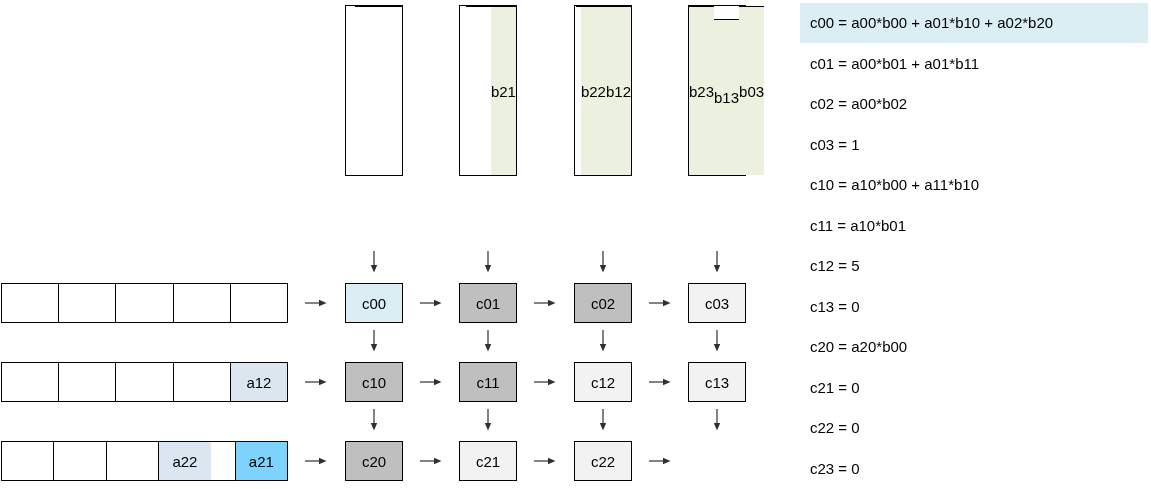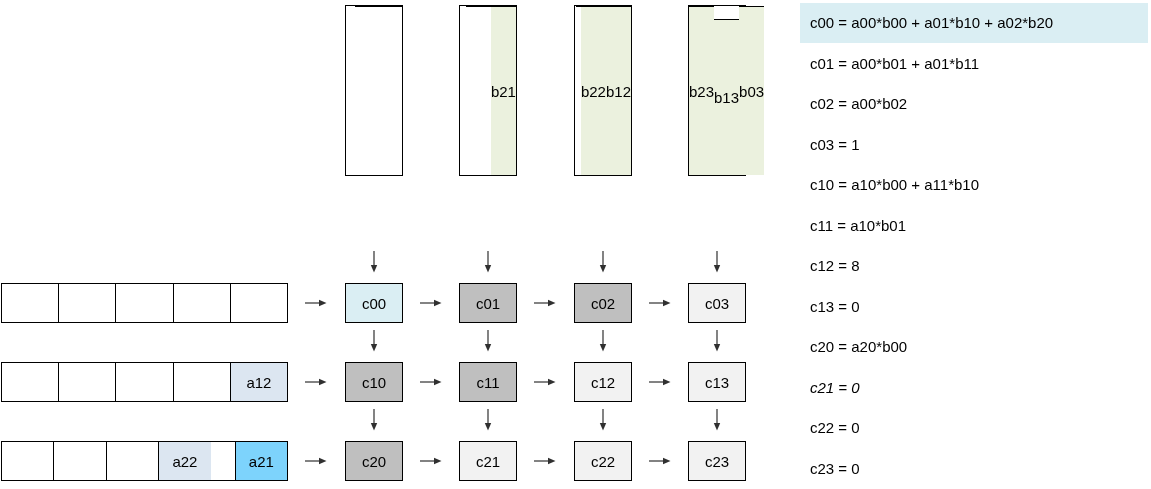--- a/index.html
+++ b/index.html
@@ -144,21 +144,20 @@
   <div class="ccell" style="left: 459px; top: 283px; background-color: rgb(191, 191, 191);">c01</div>
   <div class="ccell" style="left: 574px; top: 283px; background-color: rgb(191, 191, 191);">c02</div>
   <div class="ccell" style="left: 688px; top: 283px; background-color: rgb(242, 242, 242);">c03</div>
   <div class="ccell" style="left: 345px; top: 362px; background-color: rgb(191, 191, 191);">c10</div>
   <div class="ccell" style="left: 459px; top: 362px; background-color: rgb(191, 191, 191);">c11</div>
   <div class="ccell" style="left: 574px; top: 362px; background-color: rgb(242, 242, 242);">c12</div>
   <div class="ccell" style="left: 688px; top: 362px; background-color: rgb(242, 242, 242);">c13</div>
   <div class="ccell" style="left: 345px; top: 441px; background-color: rgb(191, 191, 191);">c20</div>
   <div class="ccell" style="left: 459px; top: 441px; background-color: rgb(242, 242, 242);">c21</div>
   <div class="ccell" style="left: 574px; top: 441px; background-color: rgb(242, 242, 242);">c22</div>
-  <div class="ccell" style="left: 688px; top: 441px; background-color: rgb(242, 242, 242);">c23</div>
 
   <div class="arrow" style="left: 369px; top: 251px; color: rgb(48, 48, 48);">
       <svg width="10" height="22" viewBox="0 0 10 22">
         <line x1="5" y1="0" x2="5" y2="15" stroke="currentColor" stroke-width="1.2"></line>
         <polygon points="1.8,14 8.2,14 5,21.5" fill="currentColor"></polygon>
       </svg>
     </div>
   <div class="arrow" style="left: 483px; top: 251px; color: rgb(48, 48, 48);">
       <svg width="10" height="22" viewBox="0 0 10 22">
         <line x1="5" y1="0" x2="5" y2="15" stroke="currentColor" stroke-width="1.2"></line>
@@ -302,20 +301,20 @@
         <polygon points="14,1.8 14,8.2 21.5,5" fill="currentColor"></polygon>
       </svg>
     </div>
 
   <div class="eq" style="top: 3px; background-color: rgb(218, 238, 243);">c00 = a00*b00 + a01*b10 + a02*b20</div>
   <div class="eq" style="top: 44px; background-color: transparent;">c01 = a00*b01 + a01*b11</div>
   <div class="eq" style="top: 84px; background-color: transparent;">c02 = a00*b02</div>
   <div class="eq" style="top: 125px; background-color: transparent;">c03 = 1</div>
   <div class="eq" style="top: 165px; background-color: transparent;">c10 = a10*b00 + a11*b10</div>
   <div class="eq" style="top: 206px; background-color: transparent;">c11 = a10*b01</div>
-  <div class="eq" style="top: 246px; background-color: transparent;">c12 = 8</div>
+  <div class="eq" style="top: 246px; background-color: transparent;">c12 = 5</div>
   <div class="eq" style="top: 287px; background-color: transparent;">c13 = 0</div>
   <div class="eq" style="top: 327px; background-color: transparent;">c20 = a20*b00</div>
-  <div class="eq" style="top: 368px; background-color: transparent; font-style: italic;">c21 = 0</div>
+  <div class="eq" style="top: 368px; background-color: transparent;">c21 = 0</div>
   <div class="eq" style="top: 408px; background-color: transparent;">c22 = 0</div>
   <div class="eq" style="top: 449px; background-color: transparent;">c23 = 0</div>
 
 </div>
 
 </body></html>

